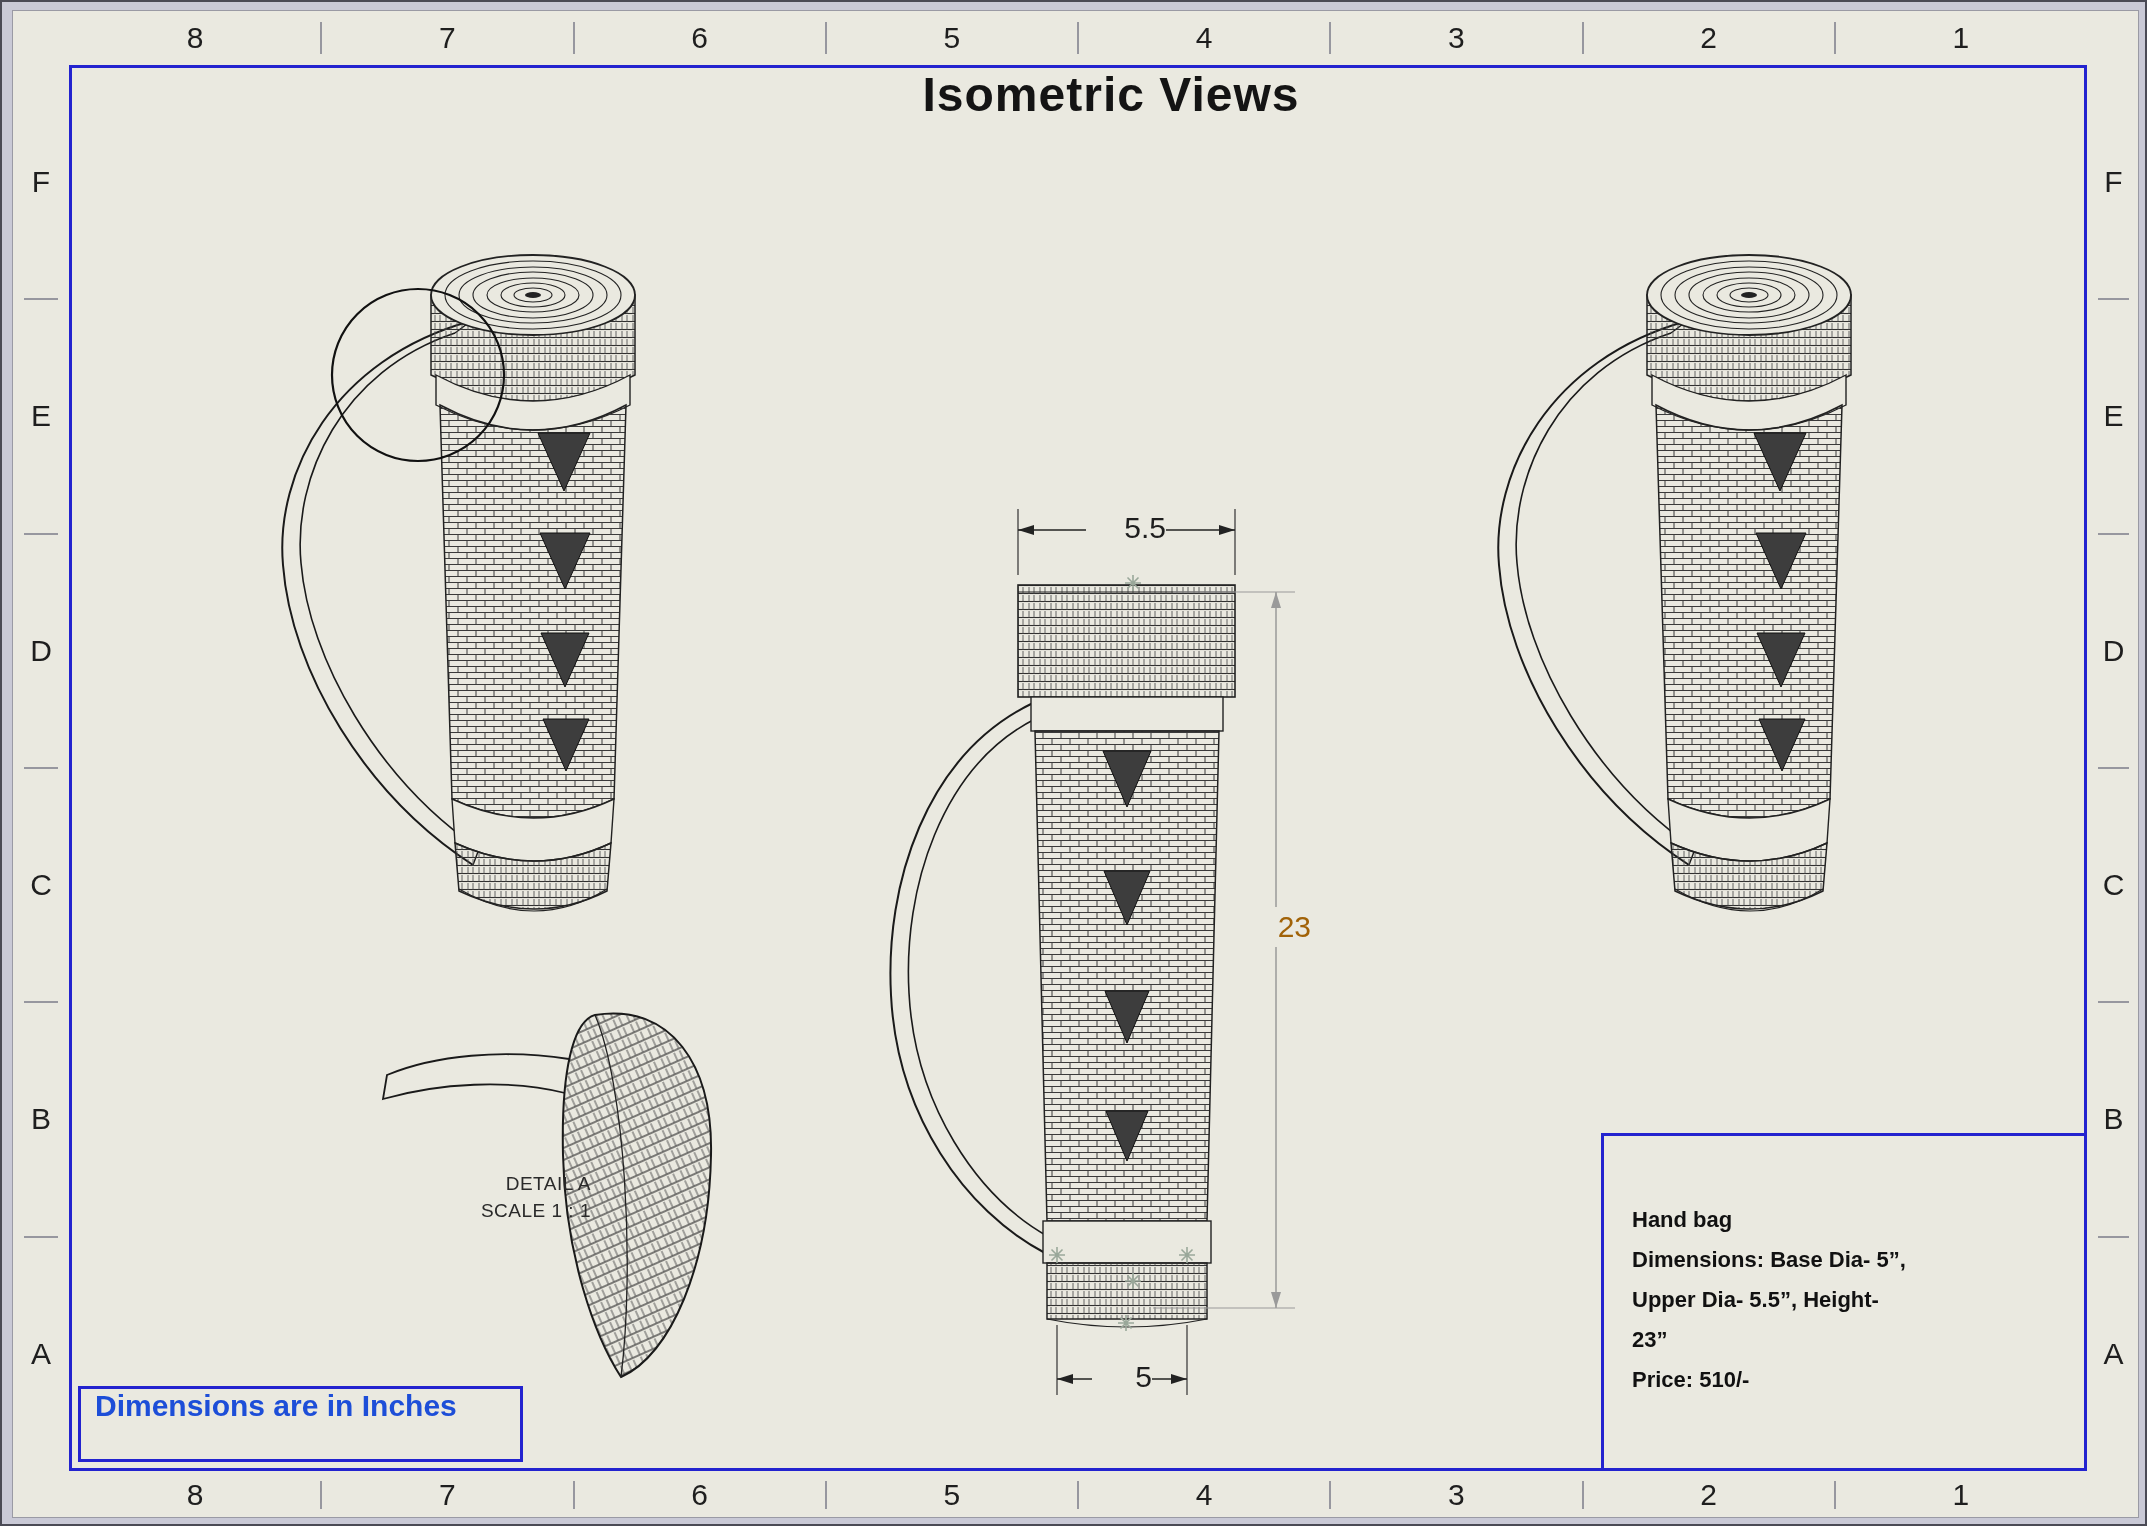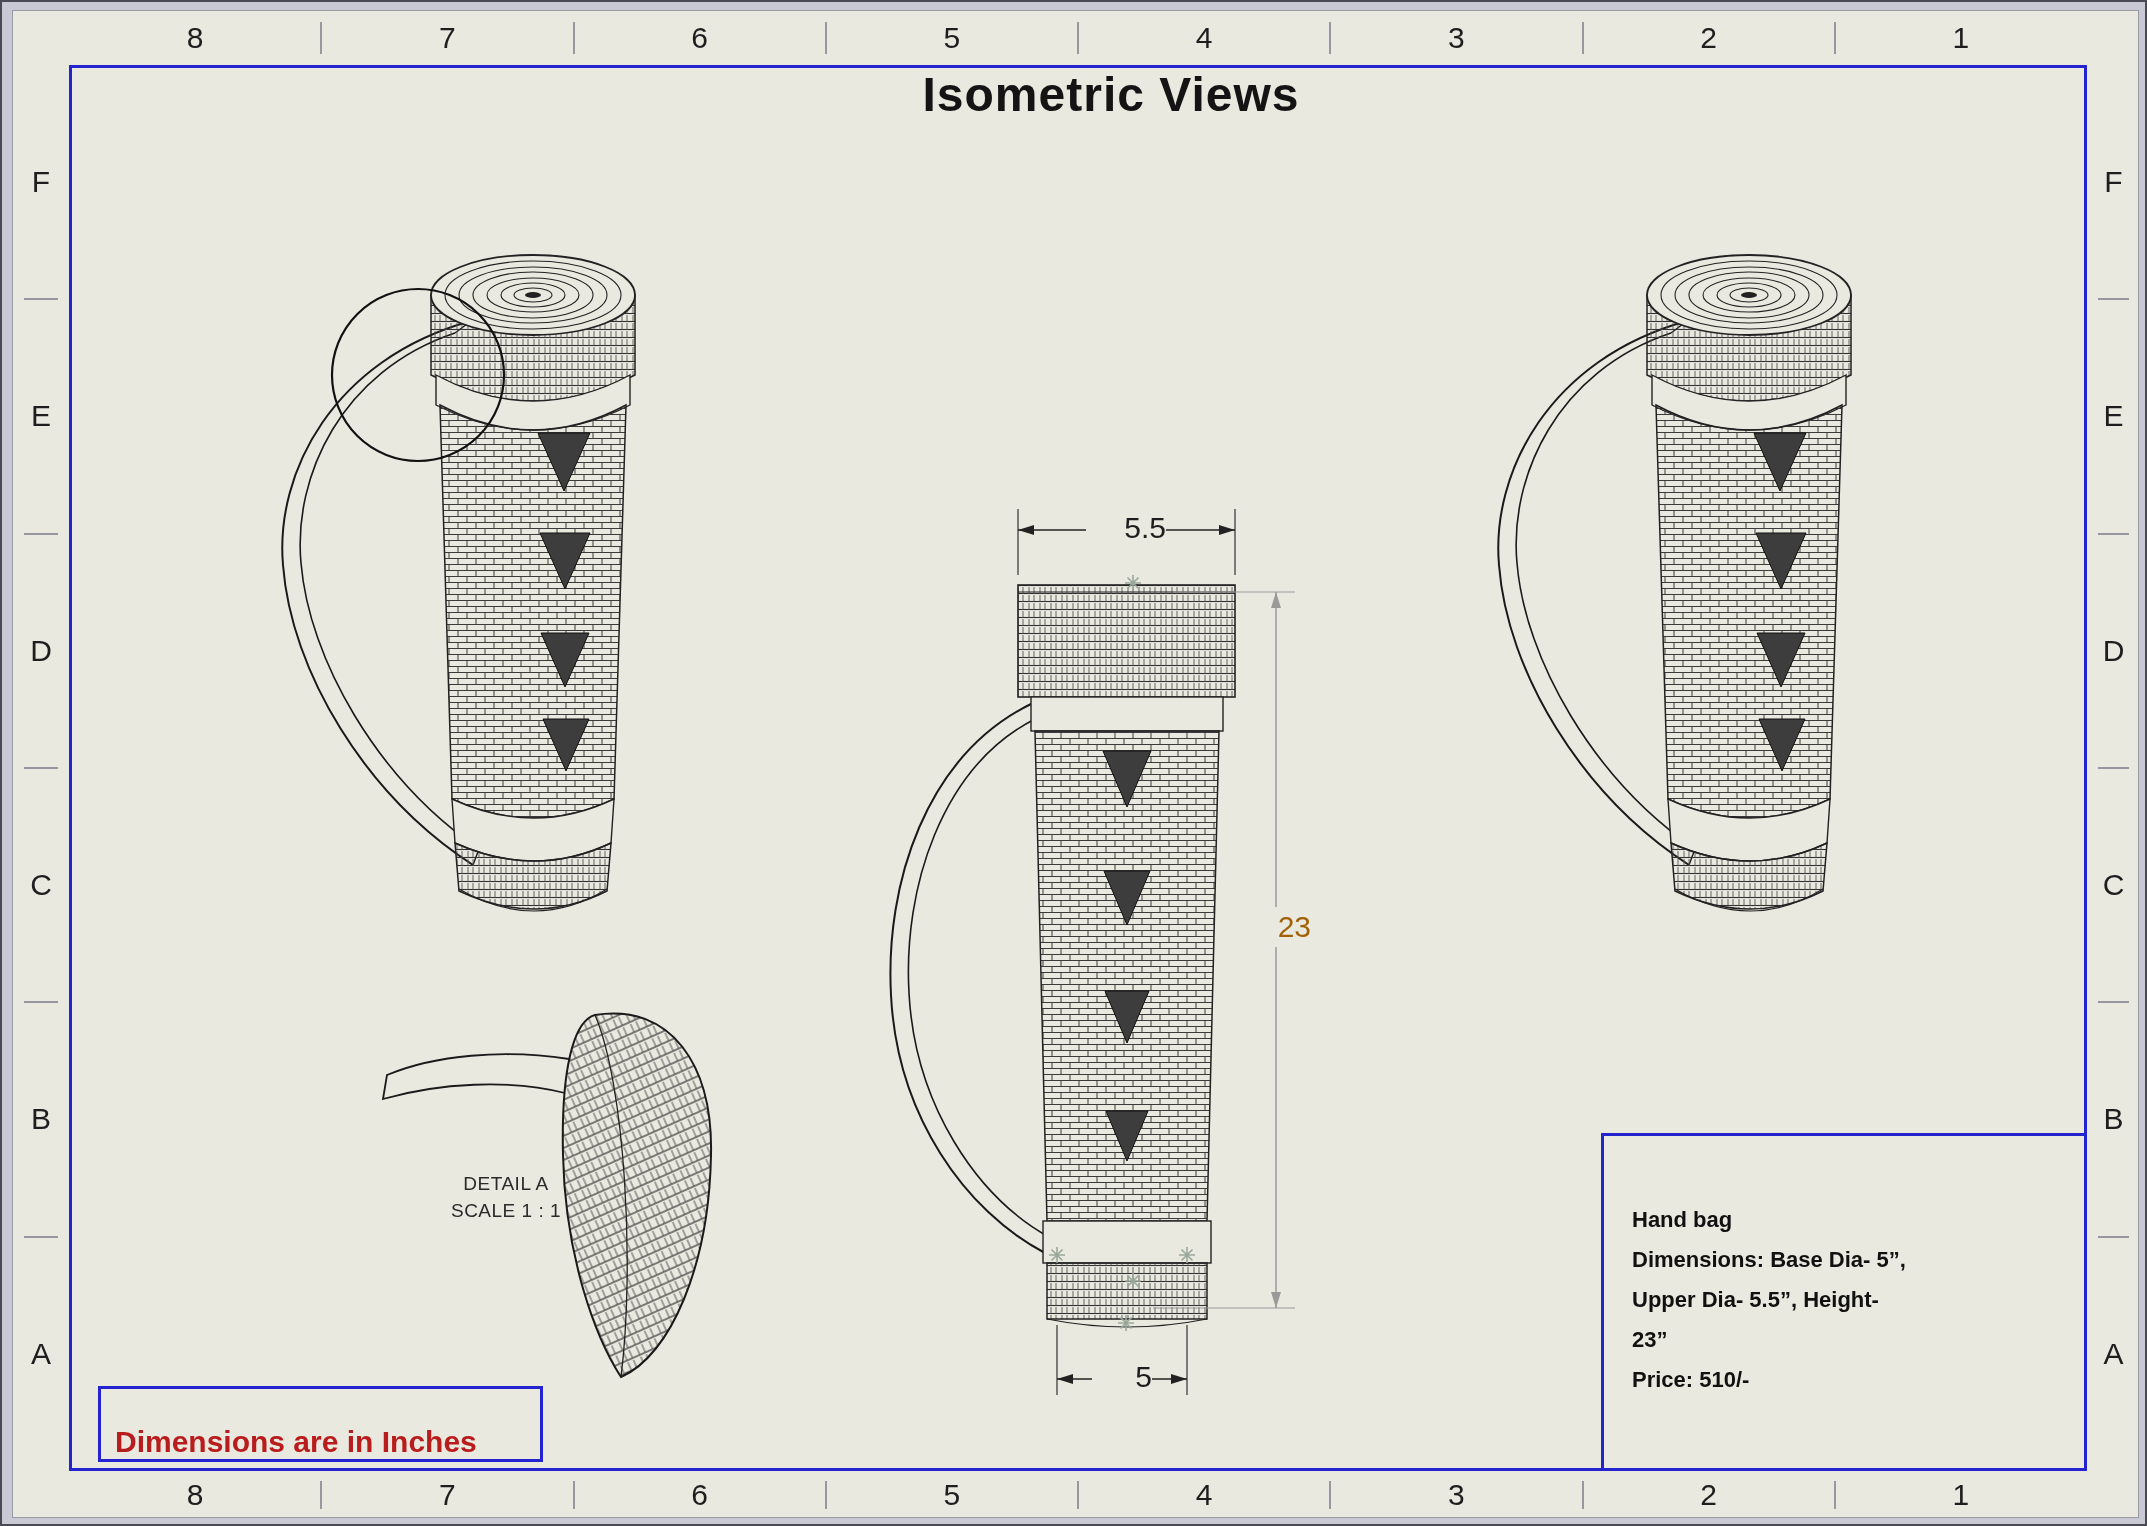--- a/index.html
+++ b/index.html
@@ -25,26 +25,26 @@
   .frame{position:absolute;left:56px;top:54px;width:2018px;height:1406px;border:3px solid #2323cf;box-sizing:border-box;}
 
   .sheet-title{position:absolute;left:56px;top:56px;width:2084px;text-align:center;
     font-size:48px;font-weight:bold;letter-spacing:1px;color:#141414;}
 
   .art{position:absolute;left:0;top:0;}
 
   .dim-label{position:absolute;text-align:right;background:#eae9e0;font-size:30px;color:#1e1e1e;line-height:40px;height:40px;}
   .dim-label.gray{color:#a16207;}
 
-  .detail-label{position:absolute;left:408px;top:1160px;width:170px;text-align:center;
+  .detail-label{position:absolute;left:408px;top:1160px;width:170px;text-align:right;
     font-size:19px;color:#2a2a2a;line-height:1.4;letter-spacing:0.5px;}
 
   .note-box{position:absolute;left:65px;top:1375px;width:445px;height:76px;border:3px solid #2323cf;
-    box-sizing:border-box;display:flex;align-items:flex-end;padding-left:14px;
-    font-size:30px;font-weight:bold;color:#b91c1c;margin-left:20px;}
+    box-sizing:border-box;display:flex;align-items:flex-start;padding-left:14px;
+    font-size:30px;font-weight:bold;color:#1d4ed8;}
 
   .spec-box{position:absolute;left:1588px;top:1122px;width:486px;height:338px;border:3px solid #2323cf;
     box-sizing:border-box;padding:64px 0 0 28px;font-size:22px;font-weight:bold;color:#111;line-height:40px;}
 </style>
 </head>
 <body>
 
 <div class="canvas">
   <div class="paper">
 

